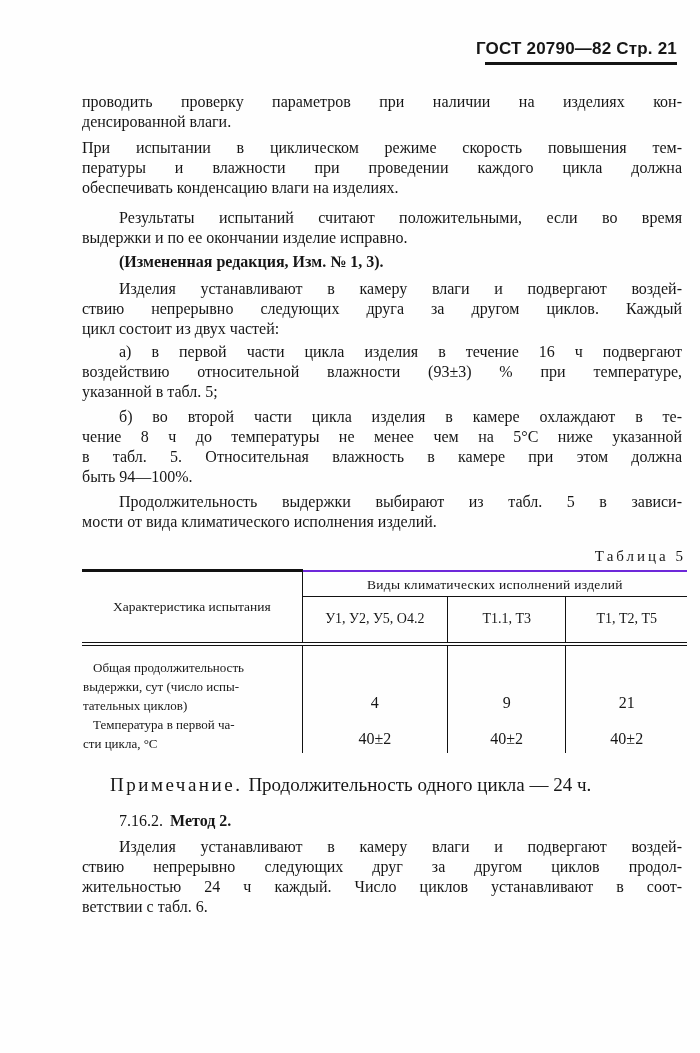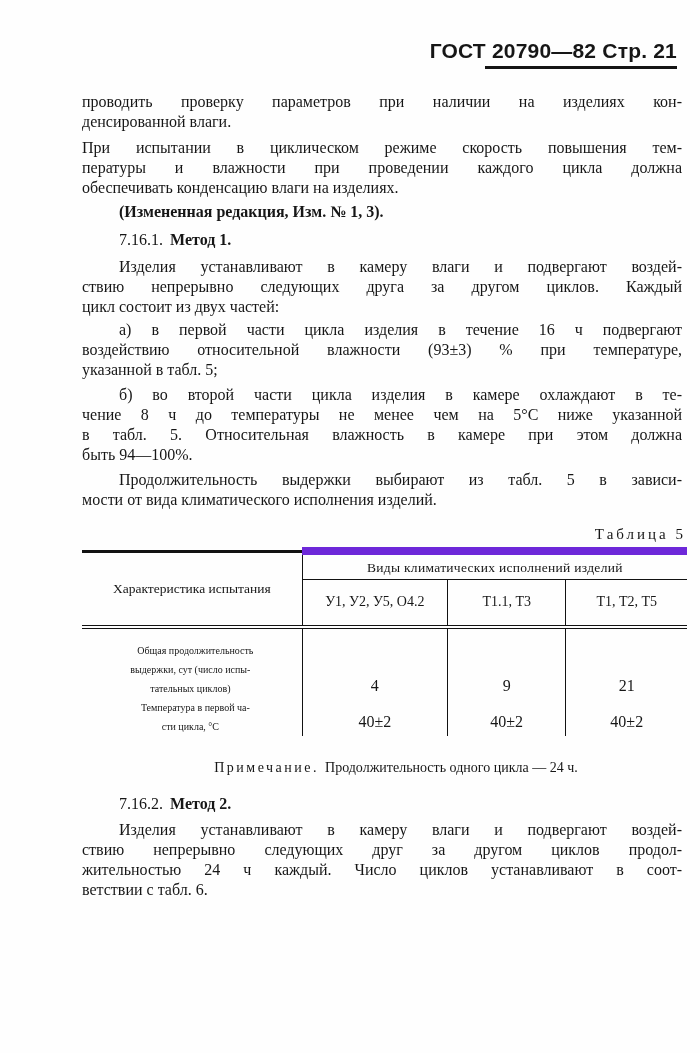--- a/index.html
+++ b/index.html
@@ -4,21 +4,21 @@
 <style>
   html,body { margin:0; padding:0; background:#e8e8e8; }
   .sheet {
     position:relative; width:700px; height:1053px; background:#fefefe;
     font-family:"Liberation Serif","DejaVu Serif",serif; color:#161616;
     overflow:hidden; margin:0 auto;
   }
   
   .runhead { position:absolute; top:39px; right:23px; text-align:right;
     font-family:"Liberation Sans","DejaVu Sans",sans-serif; font-weight:bold;
-    font-size:21px; letter-spacing:.2px; white-space:nowrap; }
+    font-size:17px; letter-spacing:.2px; white-space:nowrap; }
   .runhead-rule { margin-top:3px; margin-left:auto; width:192px; height:2.5px; background:#141414; }
 
   
   .bodycol { position:absolute; left:82px; top:92px; width:600px;
     font-size:16px; line-height:20px; }
   .para { margin:0; }
   .ln { text-align:justify; }
   .ln.j { text-align-last:justify; }
   .ln.ind { text-indent:37px; }
   .mt3{margin-top:3px}.mt4{margin-top:4px}.mt5{margin-top:5px}.mt6{margin-top:6px}
@@ -29,34 +29,34 @@
   .heading .ttl { font-weight:bold; margin-left:7px; }
 
   
   .tablewrap { width:605px; }
   .tbl-label { text-align:right; font-size:15px; letter-spacing:3px;
     line-height:18px; margin-bottom:4px; padding-right:1px; }
   table.gost { border-collapse:collapse; table-layout:fixed; width:605px; }
   table.gost th, table.gost td { font-weight:normal; margin:0; }
   .th-char { border-top:3px solid #121212; border-bottom:4px double #121212;
     font-size:13.5px; line-height:17px; vertical-align:middle; text-align:center; padding:2px 10px; }
-  .th-vidy { border-top:8px solid #6d28d9; border-left:1.3px solid #121212;
+  .th-vidy { border-top:2px solid #6d28d9; border-left:1.3px solid #121212;
     border-bottom:1.3px solid #121212; font-size:13.5px; line-height:17px;
     text-align:center; padding:4px 0 3px; letter-spacing:.3px; }
   .th-sub { border-left:1.3px solid #121212; border-bottom:4px double #121212;
     font-size:14px; line-height:17px; text-align:center; padding:13px 0 15px; }
-  .td-lbl { font-size:10px; line-height:19px; vertical-align:top; padding:12px 4px 0 1px;text-align:center; }
+  .td-lbl { font-size:13px; line-height:19px; vertical-align:top; padding:12px 4px 0 1px; }
   .td-lbl .l1 { text-indent:10px; }
   .td-val { border-left:1.3px solid #121212; text-align:center; vertical-align:bottom;
     font-size:16px; line-height:19px; padding:0 0 3px; }
   tr.r2 .td-lbl { padding-top:0; }
   tr.r2 .td-val { padding-bottom:5px; }
 
   
-  .note { margin-left:28px; font-size:14px; line-height:17px;text-align:center; }
+  .note { margin-left:28px; font-size:19px; line-height:17px; }
   .note .nlabel { letter-spacing:2.5px; }
   .note .ntext { margin-left:6px; }
 </style>
 </head>
 <body>
 
 <div class="sheet">
 
   <div class="runhead">
     <span>ГОСТ 20790—82 Стр. 21</span>
@@ -69,26 +69,27 @@
       <div class="ln j">проводить проверку параметров при наличии на изделиях кон-</div>
       <div class="ln">денсированной влаги.</div>
     </div>
 
     <div class="para mt6">
       <div class="ln j">При испытании в циклическом режиме скорость повышения тем-</div>
       <div class="ln j">пературы и влажности при проведении каждого цикла должна</div>
       <div class="ln">обеспечивать конденсацию влаги на изделиях.</div>
     </div>
 
+    <div class="para mt10">
+      <div class="ln j ind">Результаты испытаний считают положительными, если во время</div>
+      <div class="ln">выдержки и по ее окончании изделие исправно.</div>
+    </div>
 
     <div class="para boldline mt4">(Измененная редакция, Изм. № 1, 3).</div>
 
-    <div class="para heading mt8">
-      <span class="num">7.16.1.</span><span class="ttl">Метод 1.</span>
-    </div>
 
     <div class="para mt7">
       <div class="ln j ind">Изделия устанавливают в камеру влаги и подвергают воздей-</div>
       <div class="ln j">ствию непрерывно следующих друга за другом циклов. Каждый</div>
       <div class="ln">цикл состоит из двух частей:</div>
     </div>
 
     <div class="para mt3">
       <div class="ln j ind">а) в первой части цикла изделия в течение 16 ч подвергают</div>
       <div class="ln j">воздействию относительной влажности (93±3) % при температуре,</div>

